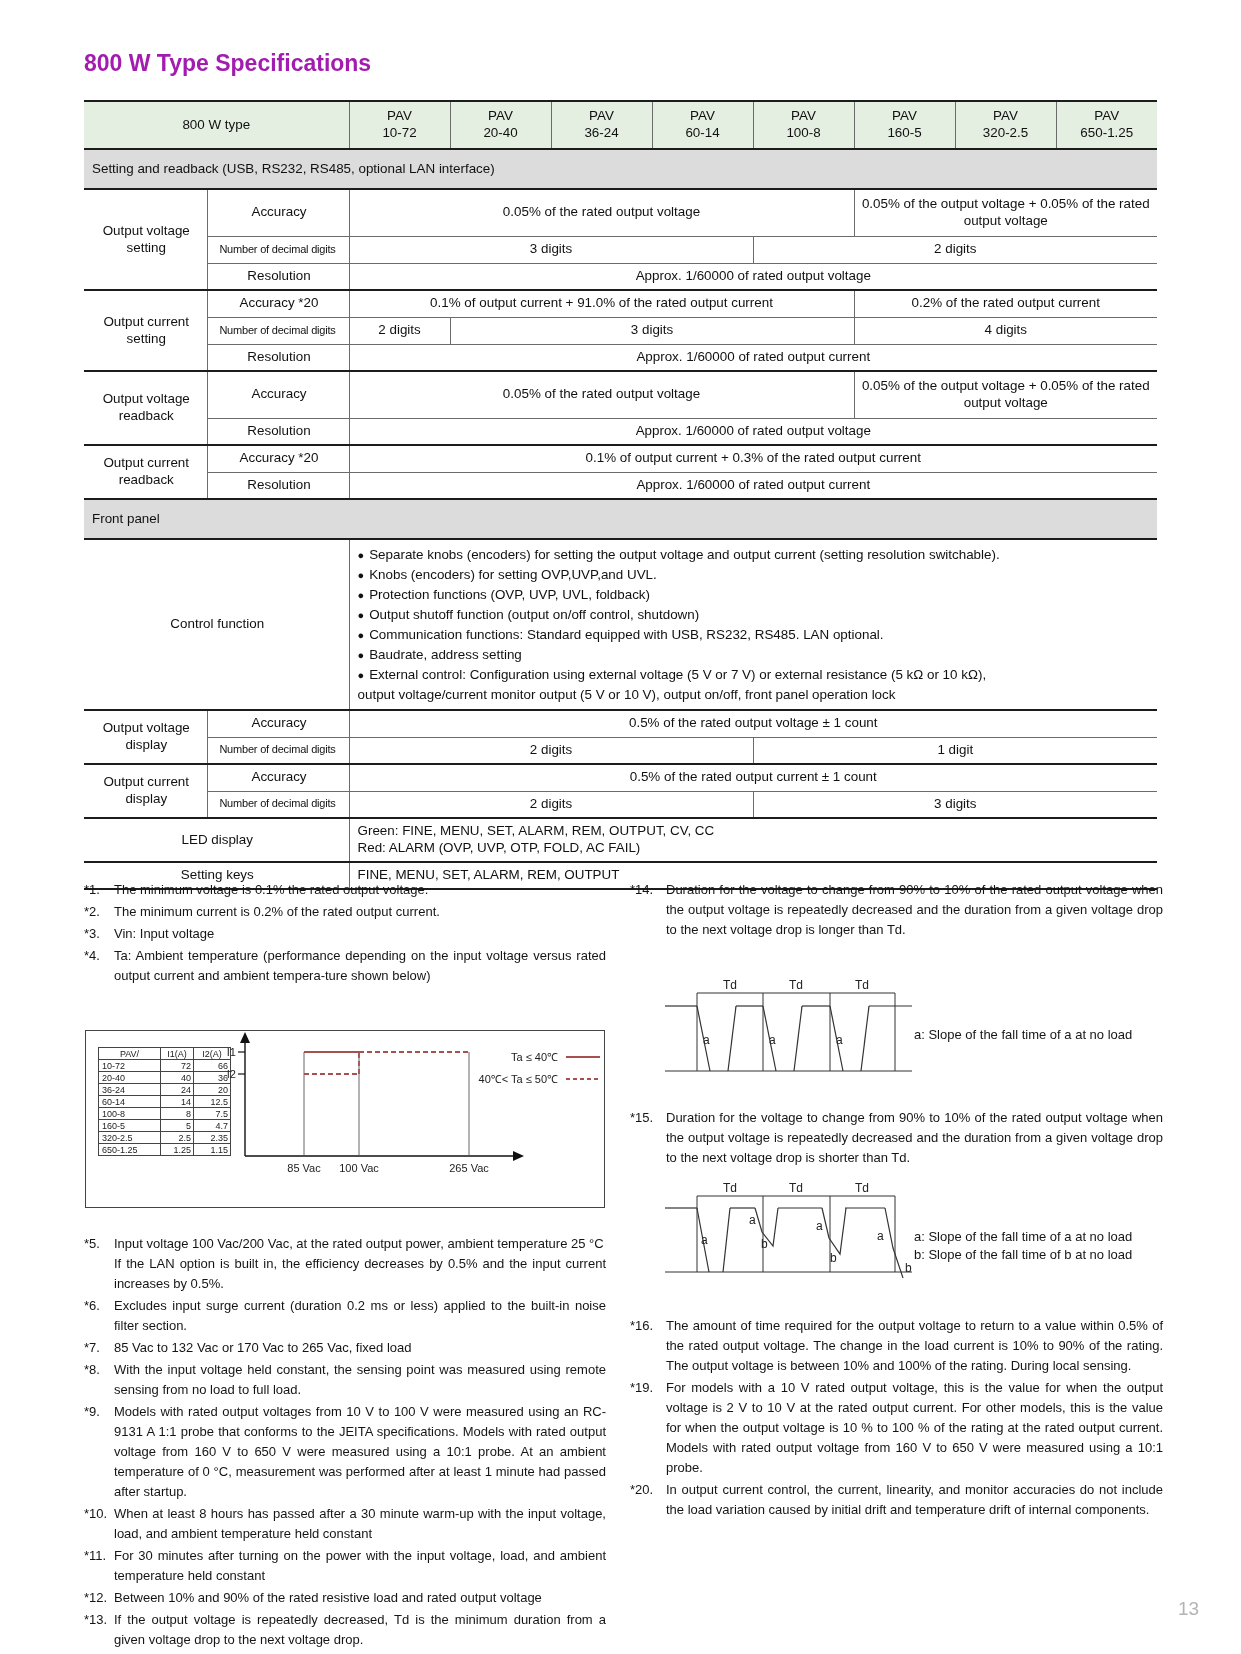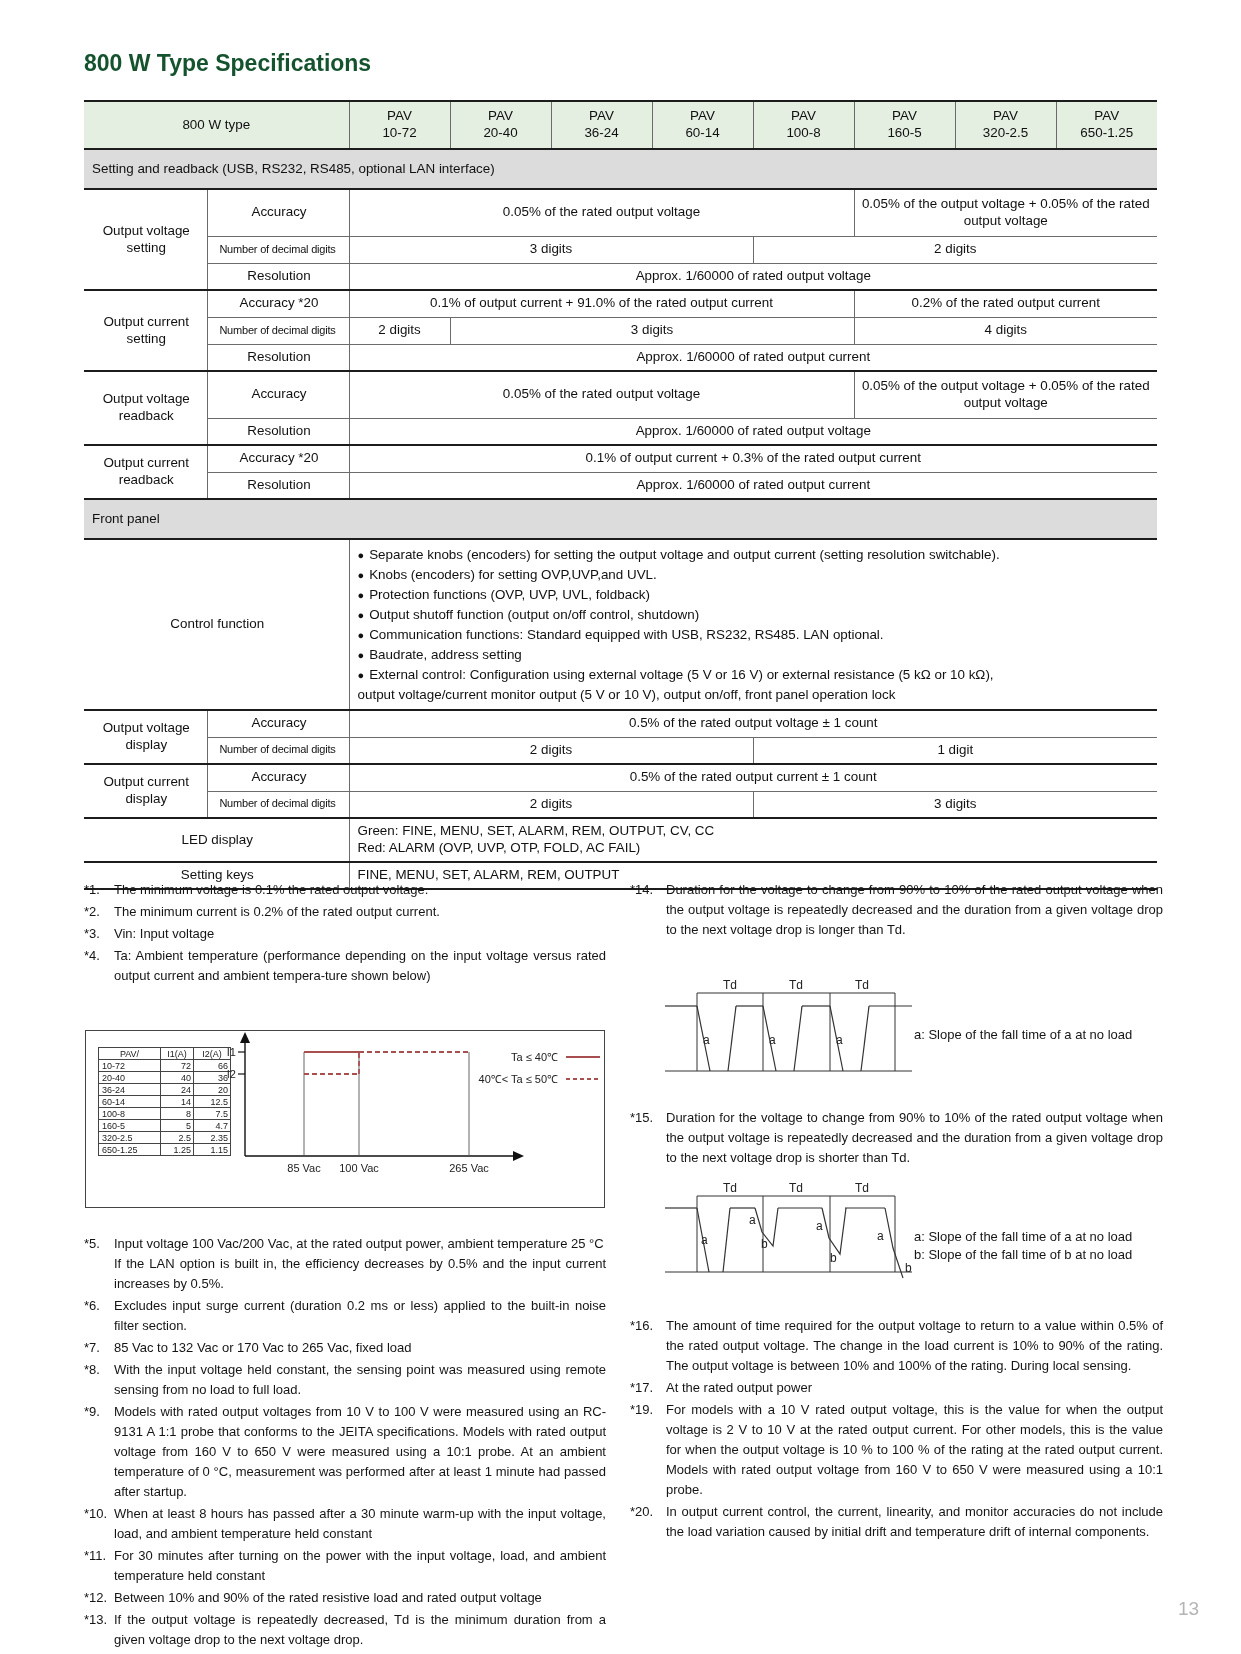--- a/index.html
+++ b/index.html
@@ -1,18 +1,18 @@
 <!DOCTYPE html>
 <html><head>
 <meta charset="utf-8">
 <style>
   html,body{margin:0;padding:0;background:#fff;}
   .page{position:relative;width:1241px;height:1654px;background:#fff;overflow:hidden;
         font-family:"Liberation Sans",sans-serif;color:#111;}
-  .title{position:absolute;left:84px;top:50px;font-size:23px;font-weight:bold;color:#14532d;}
+  .title{position:absolute;left:84px;top:50px;font-size:23px;font-weight:bold;color:#a21caf;}
 
   
   .spec{position:absolute;left:84px;top:100px;width:1073px;border-collapse:collapse;
         table-layout:fixed;font-size:13.4px;}
   .spec td{border:1px solid #6b6b6b;padding:1px 6px;text-align:center;vertical-align:middle;line-height:1.25;}
   .spec td:first-child{border-left:none;}
   .spec td:last-child{border-right:none;}
   tr.thick td{border-top:2.5px solid #1c1c1c;}
   tr.bottom td{border-bottom:2.5px solid #1c1c1c;}
   .hdr{background:#e4eee1;}
@@ -175,21 +175,21 @@
 
     <tr class="thick">
       <td colspan="2" class="lab" style="vertical-align:middle;">Control function</td>
       <td colspan="8" class="bullets">
         <div class="bl">Separate knobs (encoders) for setting the output voltage and output current (setting resolution switchable).</div>
         <div class="bl">Knobs (encoders) for setting OVP,UVP,and UVL.</div>
         <div class="bl">Protection functions (OVP, UVP, UVL, foldback)</div>
         <div class="bl">Output shutoff function (output on/off control, shutdown)</div>
         <div class="bl">Communication functions: Standard equipped with USB, RS232, RS485. LAN optional.</div>
         <div class="bl">Baudrate, address setting</div>
-        <div class="bl">External control: Configuration using external voltage (5 V or 16 V) or external resistance (5 kΩ or 10 kΩ),</div>
+        <div class="bl">External control: Configuration using external voltage (5 V or 7 V) or external resistance (5 kΩ or 10 kΩ),</div>
         <div>output voltage/current monitor output (5 V or 10 V), output on/off, front panel operation lock</div>
       </td>
     </tr>
 
     <tr class="h-md thick">
       <td rowspan="2" class="lab">Output voltage display</td>
       <td class="lab">Accuracy</td>
       <td colspan="8">0.5% of the rated output voltage ± 1 count</td>
     </tr>
     <tr class="h-md">
@@ -482,26 +482,20 @@
       <div class="d-note" style="top:64px;">b: Slope of the fall time of b at no load</div>
     </div>
 
     <div class="fn">
         <span class="fn-n">*16.</span>
         <span class="fn-b">
           <div>The amount of time required for the output voltage to return to a value within 0.5% of the rated output voltage. The change in the load current is 10% to 90% of the rating. The output voltage is between 10% and 100% of the rating. During local sensing.</div>
         </span>
       </div>
     <div class="fn">
-        <span class="fn-n">*17.</span>
-        <span class="fn-b">
-          <div>At the rated output power</div>
-        </span>
-      </div>
-    <div class="fn">
         <span class="fn-n">*19.</span>
         <span class="fn-b">
           <div>For models with a 10 V rated output voltage, this is the value for when the output voltage is 2 V to 10 V at the rated output current. For other models, this is the value for when the output voltage is 10 % to 100 % of the rating at the rated output current. Models with rated output voltage from 160 V to 650 V were measured using a 10:1 probe.</div>
         </span>
       </div>
     <div class="fn">
         <span class="fn-n">*20.</span>
         <span class="fn-b">
           <div>In output current control, the current, linearity, and monitor accuracies do not include the load variation caused by initial drift and temperature drift of internal components.</div>
         </span>

